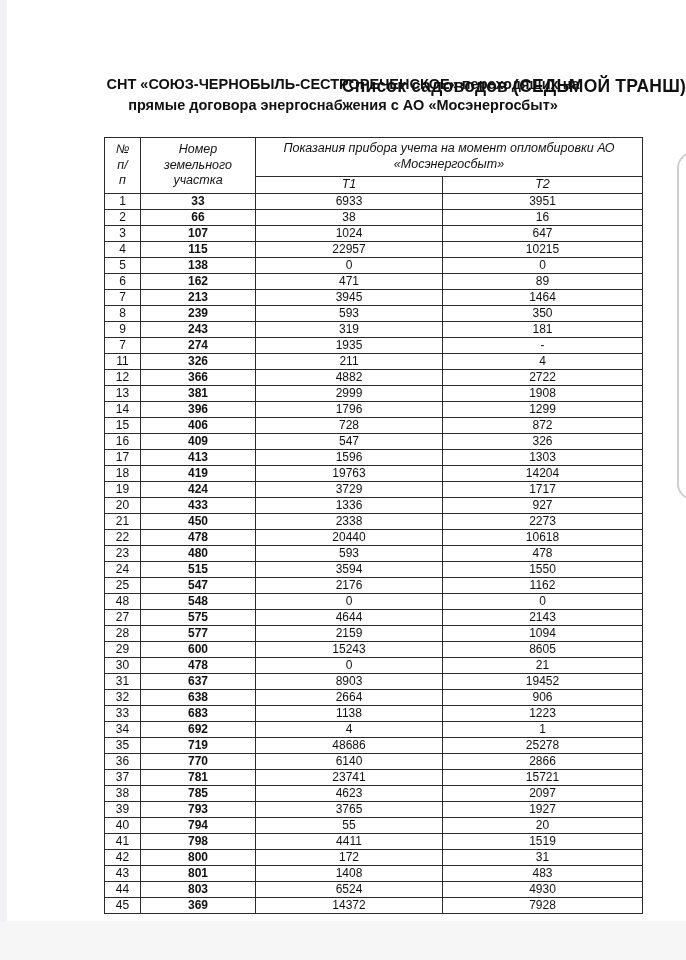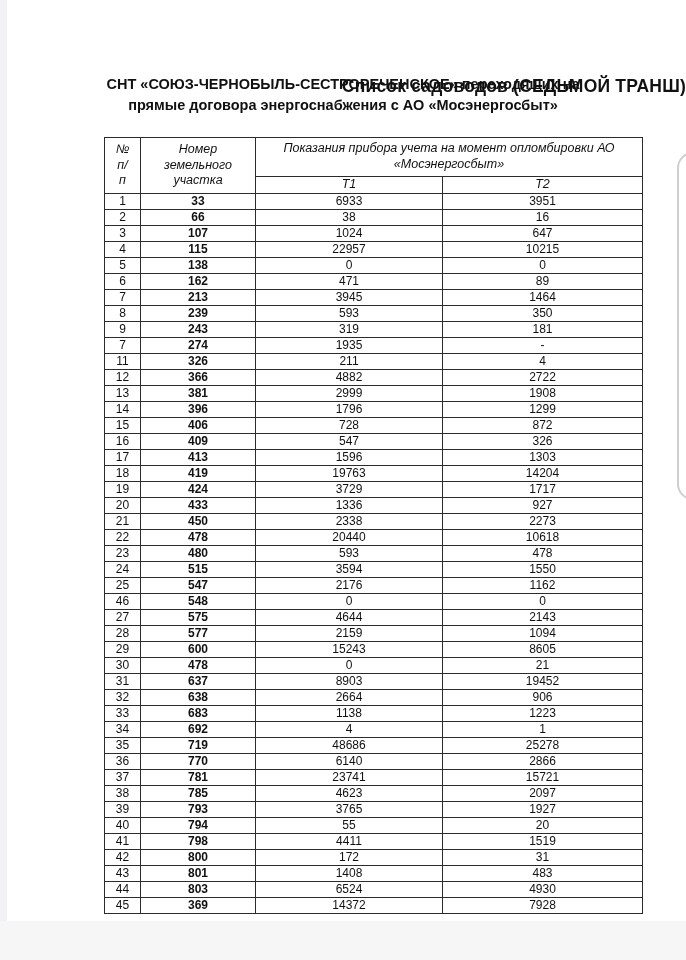--- a/index.html
+++ b/index.html
@@ -238,21 +238,21 @@
         <td>3594</td>
         <td>1550</td>
       </tr>
       <tr>
         <td>25</td>
         <td class="bold">547</td>
         <td>2176</td>
         <td>1162</td>
       </tr>
       <tr>
-        <td>46</td>
+        <td>48</td>
         <td class="bold">548</td>
         <td>0</td>
         <td>0</td>
       </tr>
       <tr>
         <td>27</td>
         <td class="bold">575</td>
         <td>4644</td>
         <td>2143</td>
       </tr>

